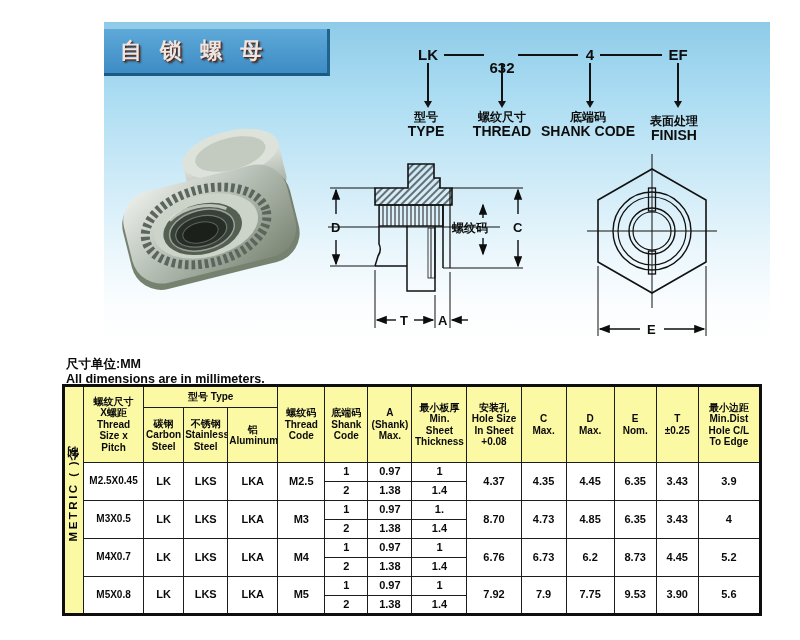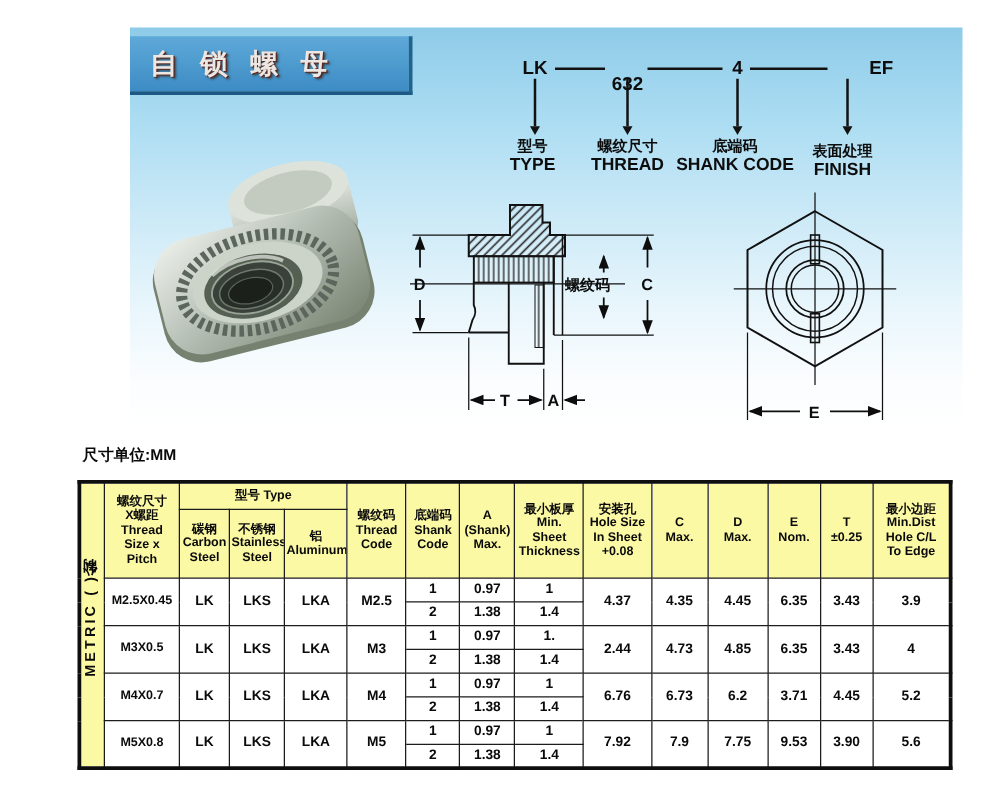--- a/index.html
+++ b/index.html
@@ -60,21 +60,21 @@
 <div class="panel">
 
   <div class="banner">
     <span>自 锁 螺 母</span>
   </div>
 
   <div>
     <span class="pn-code" style="left:324px;top:24px;">LK</span>
     <span class="pn-code" style="left:398px;top:37px;">632</span>
     <span class="pn-code" style="left:486px;top:24px;">4</span>
-    <span class="pn-code" style="left:601px;top:24px;">EF</span>
+    <span class="pn-code" style="left:574px;top:24px;">EF</span>
 
     <div class="pn-line" style="left:340px;width:40px;"></div>
     <div class="pn-line" style="left:414px;width:60px;"></div>
     <div class="pn-line" style="left:496px;width:62px;"></div>
 
     <div class="pn-arrow" style="left:323px;top:41px;height:38px;"></div>
     <div class="pn-arrow" style="left:397px;top:41px;height:38px;"></div>
     <div class="pn-arrow" style="left:485px;top:41px;height:38px;"></div>
     <div class="pn-arrow" style="left:573px;top:41px;height:38px;"></div>
     <div class="pn-head" style="left:324px;top:79px;"></div>
@@ -199,20 +199,21 @@
     <line x1="16" y1="118" x2="16" y2="188" stroke="#111" stroke-width="1"></line>
     <line x1="124" y1="118" x2="124" y2="188" stroke="#111" stroke-width="1"></line>
     <line x1="18" y1="181" x2="58" y2="181" stroke="#0d0d0d" stroke-width="1.4" marker-start="url(#ah)"></line>
     <line x1="82" y1="181" x2="122" y2="181" stroke="#0d0d0d" stroke-width="1.4" marker-end="url(#ah)"></line>
     <text class="dimtext" x="65" y="186" font-size="13">E</text>
   </svg>
 </div>
 
 <div class="note">
   <div class="zh">尺寸单位:MM</div>
+  <div class="en">All dimensions are in millimeters.</div>
 </div>
 
 <table class="dim">
   <colgroup>
     <col style="width:20px">
       <col style="width:60px">
       <col style="width:40px">
       <col style="width:44px">
     <col style="width:50px">
       <col style="width:47px">
@@ -300,21 +301,21 @@
 
   <tr class="drow">
     <td rowspan="2" style="font-size:10px">M3X0.5</td>
     <td rowspan="2">LK</td>
     <td rowspan="2">LKS</td>
     <td rowspan="2">LKA</td>
     <td rowspan="2">M3</td>
     <td>1</td>
     <td>0.97</td>
     <td>1.</td>
-    <td rowspan="2">2.44</td>
+    <td rowspan="2">8.70</td>
     <td rowspan="2">4.73</td>
     <td rowspan="2">4.85</td>
     <td rowspan="2">6.35</td>
     <td rowspan="2">3.43</td>
     <td rowspan="2">4</td>
   </tr>
   <tr class="drow">
     <td>2</td>
     <td>1.38</td>
     <td>1.4</td>
@@ -325,21 +326,21 @@
     <td rowspan="2">LK</td>
     <td rowspan="2">LKS</td>
     <td rowspan="2">LKA</td>
     <td rowspan="2">M4</td>
     <td>1</td>
     <td>0.97</td>
     <td>1</td>
     <td rowspan="2">6.76</td>
     <td rowspan="2">6.73</td>
     <td rowspan="2">6.2</td>
-    <td rowspan="2">3.71</td>
+    <td rowspan="2">8.73</td>
     <td rowspan="2">4.45</td>
     <td rowspan="2">5.2</td>
   </tr>
   <tr class="drow">
     <td>2</td>
     <td>1.38</td>
     <td>1.4</td>
   </tr>
 
   <tr class="drow">

